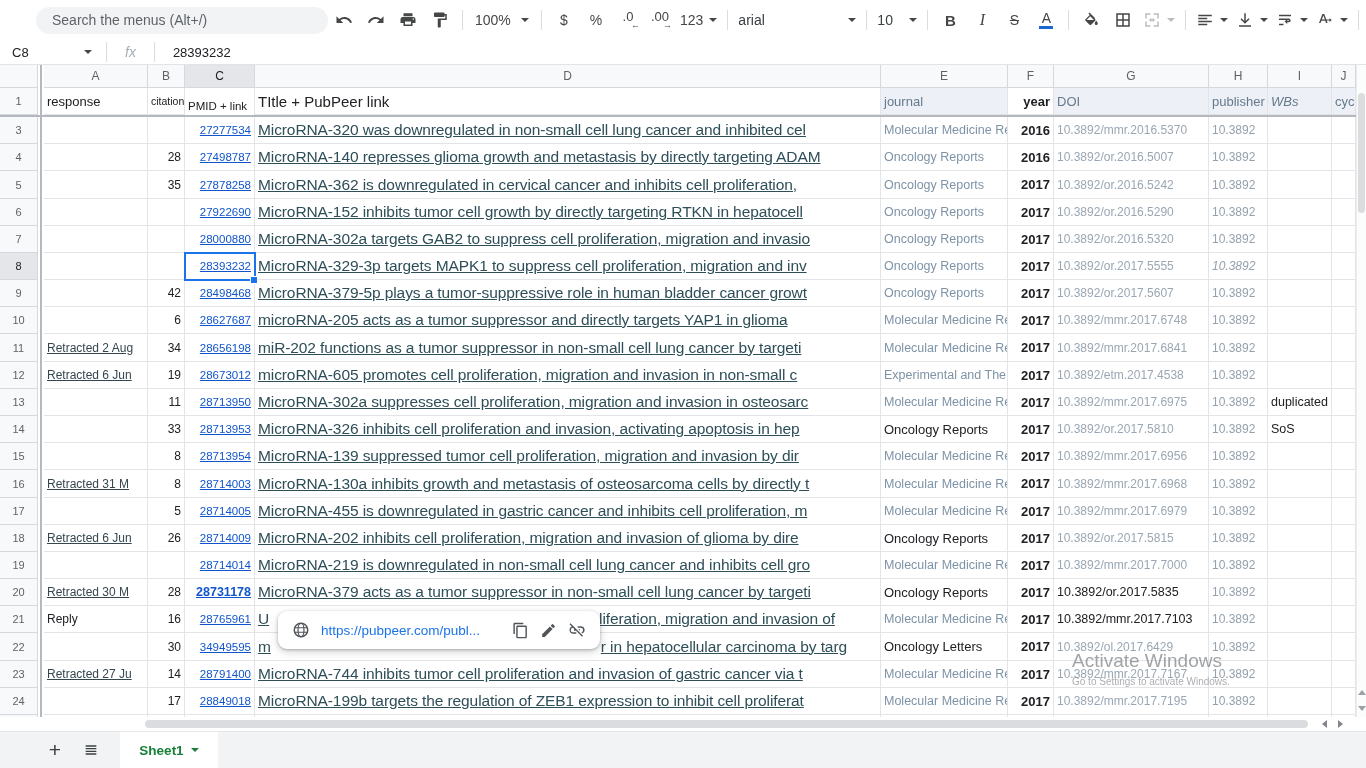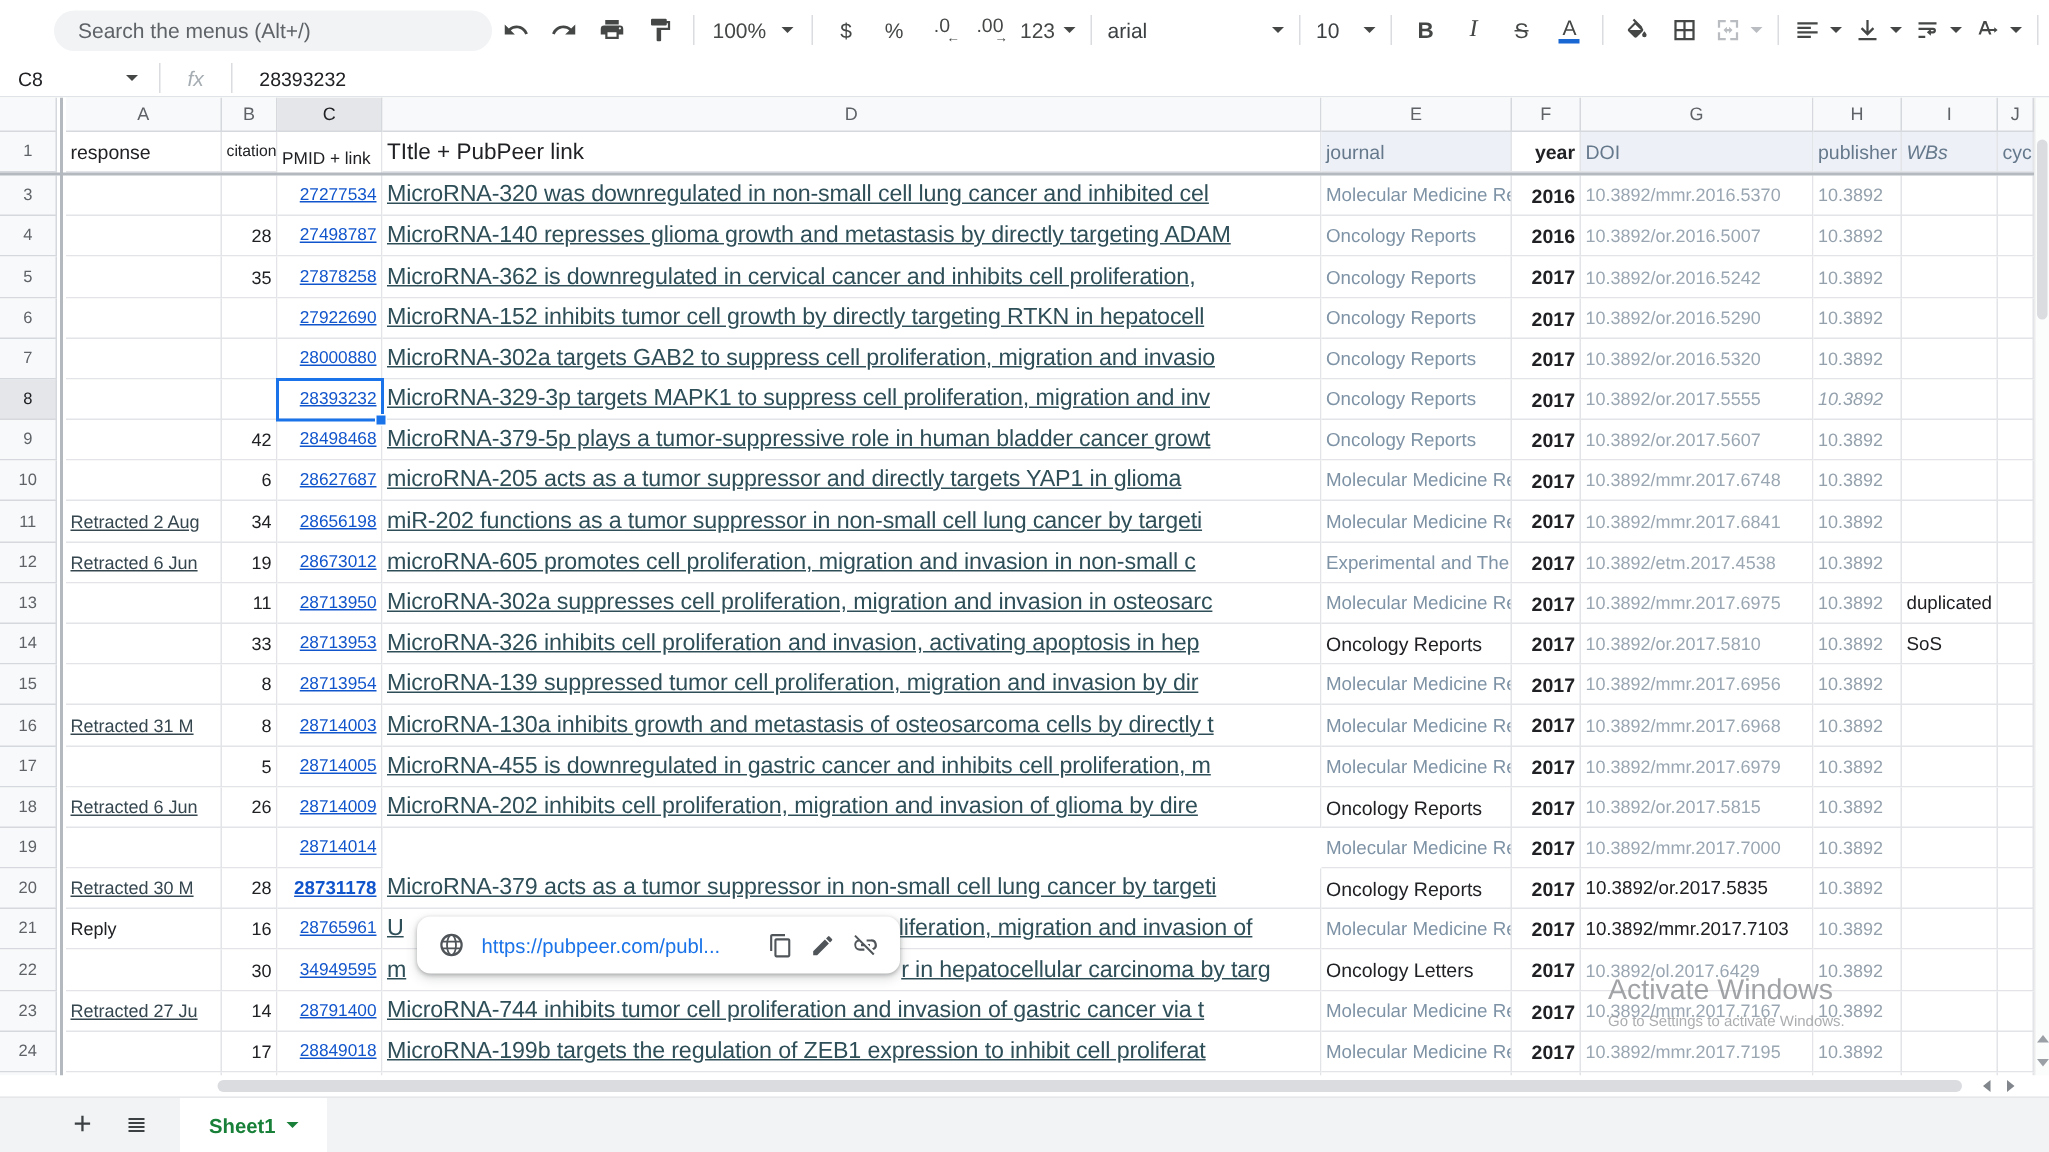--- a/index.html
+++ b/index.html
@@ -472,20 +472,21 @@
     <div class="cell cE blk" style="left: 881px; top: 460px; width: 127px; height: 27px;">Oncology Reports</div>
     <div class="cell cF" style="left: 1008px; top: 460px; width: 46px; height: 27px;">2017</div>
     <div class="cell cG" style="left: 1054px; top: 460px; width: 155px; height: 27px;">10.3892/or.2017.5815</div>
     <div class="cell cH" style="left: 1209px; top: 460px; width: 59px; height: 27px;">10.3892</div>
     <div class="cell cI" style="left: 1268px; top: 460px; width: 64px; height: 27px;"></div>
     <div class="cell cJ" style="left: 1332px; top: 460px; width: 24px; height: 27px;"></div>
     <div class="rn" style="left: 0px; top: 487px; width: 38px; height: 27px;">19</div>
     <div class="cell cA" style="left: 44px; top: 487px; width: 104px; height: 27px;"></div>
     <div class="cell cB" style="left: 148px; top: 487px; width: 37px; height: 27px;"></div>
     <div class="cell cC" style="left: 185px; top: 487px; width: 70px; height: 27px;">28714014</div>
+    <div class="cell cD" style="left: 255px; top: 487px; width: 626px; height: 27px;">MicroRNA-219 is downregulated in non-small cell lung cancer and inhibits cell gro</div>
     <div class="cell cE" style="left: 881px; top: 487px; width: 127px; height: 27px;">Molecular Medicine Re</div>
     <div class="cell cF" style="left: 1008px; top: 487px; width: 46px; height: 27px;">2017</div>
     <div class="cell cG" style="left: 1054px; top: 487px; width: 155px; height: 27px;">10.3892/mmr.2017.7000</div>
     <div class="cell cH" style="left: 1209px; top: 487px; width: 59px; height: 27px;">10.3892</div>
     <div class="cell cI" style="left: 1268px; top: 487px; width: 64px; height: 27px;"></div>
     <div class="cell cJ" style="left: 1332px; top: 487px; width: 24px; height: 27px;"></div>
     <div class="rn" style="left: 0px; top: 514px; width: 38px; height: 27px;">20</div>
     <div class="cell cA lk" style="left: 44px; top: 514px; width: 104px; height: 27px;">Retracted 30 M</div>
     <div class="cell cB" style="left: 148px; top: 514px; width: 37px; height: 27px;">28</div>
     <div class="cell cC bd" style="left: 185px; top: 514px; width: 70px; height: 27px;">28731178</div>

